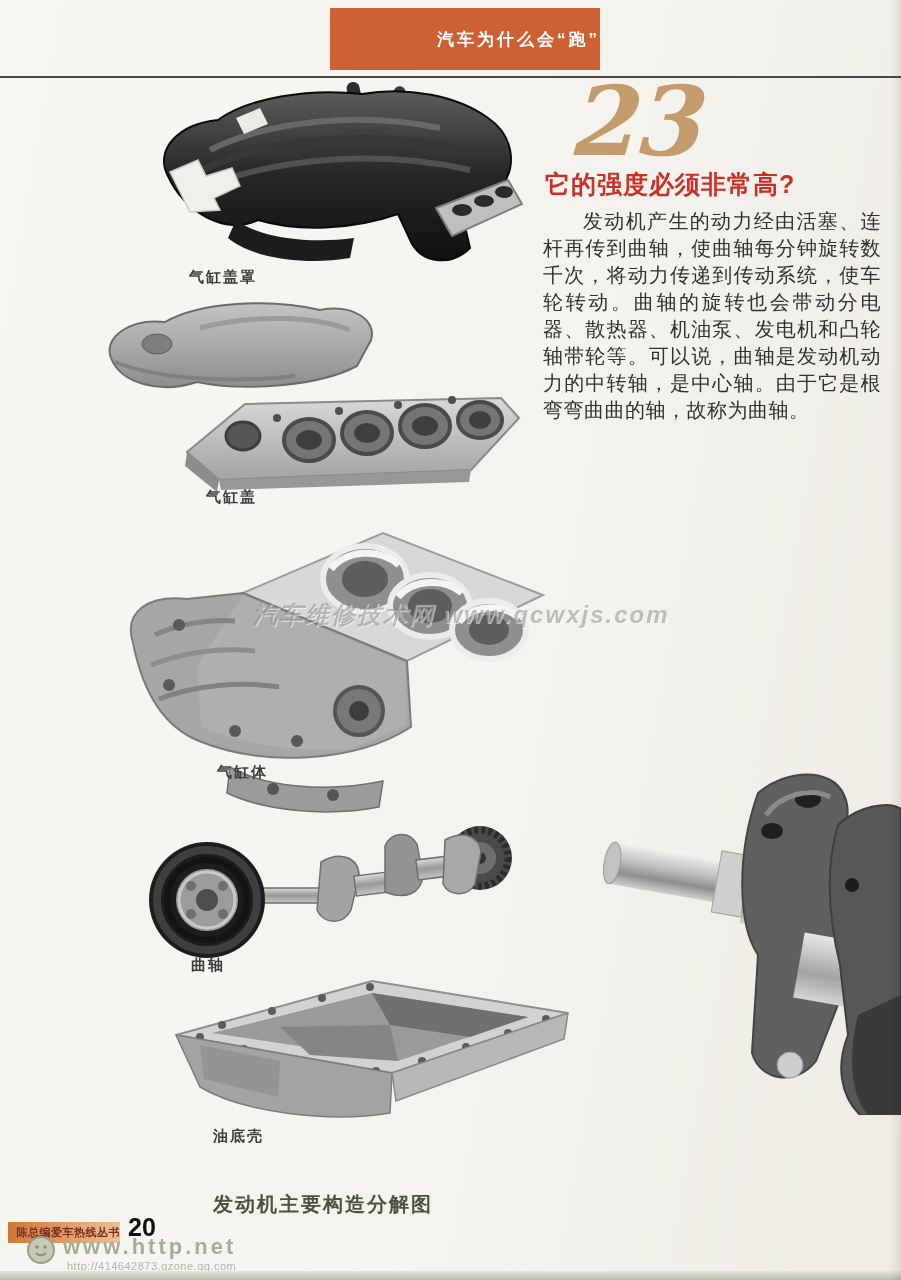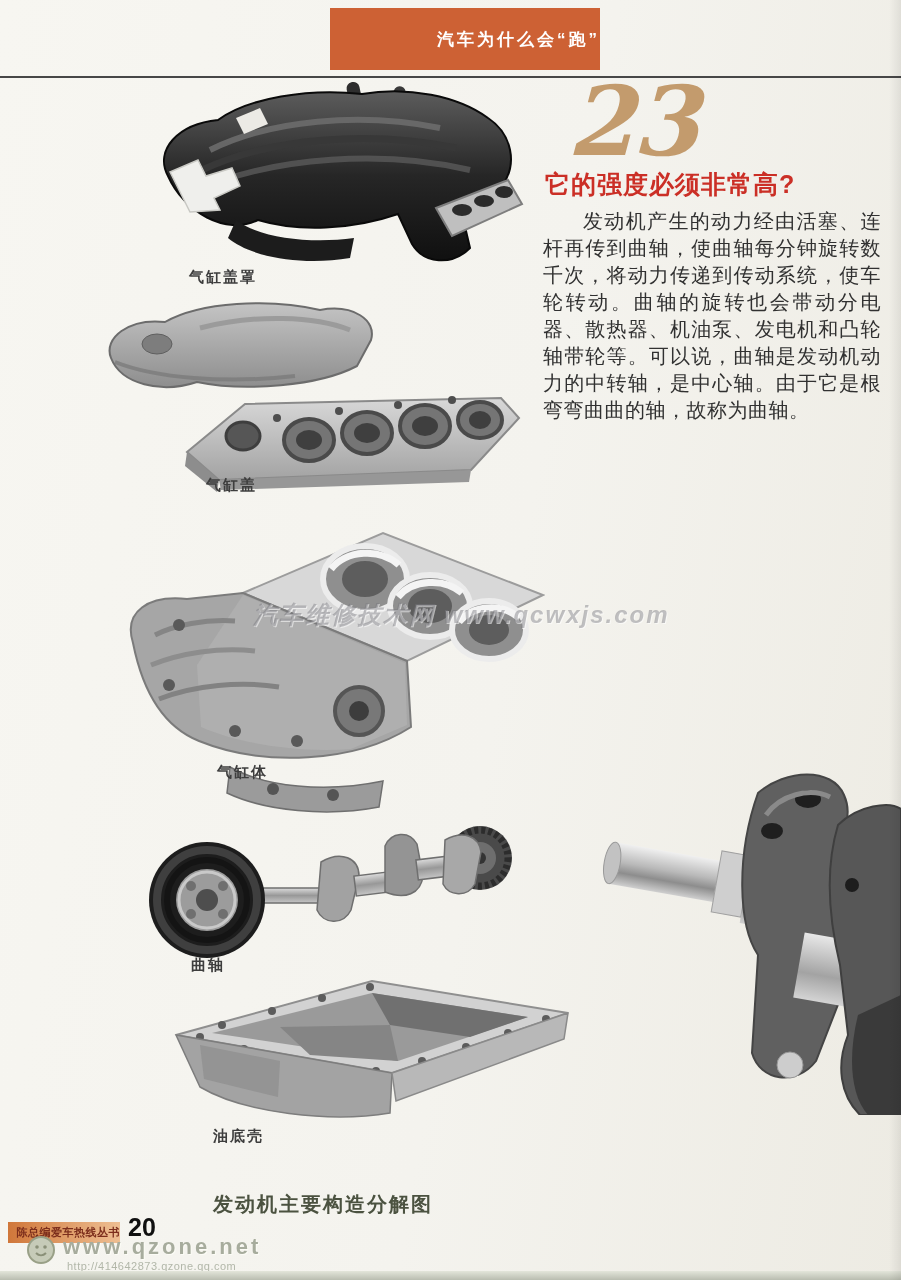--- a/index.html
+++ b/index.html
@@ -247,21 +247,21 @@
         <rect x="198" y="176" width="103" height="66" fill="url(#bj)"></rect>
       </g>
       <path d="M238,60 C258,40 290,36 301,44 L301,350 L260,350 C240,330 236,300 248,270 L240,200 C228,150 226,100 238,60 Z" fill="#575757" stroke="#3f3f3f" stroke-width="2"></path>
       <circle cx="252" cy="120" r="7" fill="#1d1d1d"></circle>
       <circle cx="190" cy="300" r="13" fill="#cdcdcd" stroke="#979797"></circle>
       <path d="M258,250 L301,230 L301,350 L268,350 C250,330 248,290 258,250 Z" fill="#3a3a3a"></path>
     </svg>
   </div>
 
   <span class="part-label" style="left:157px; top:268px;">气缸盖罩</span>
-  <span class="part-label" style="left:174px; top:476px;">气缸盖</span>
+  <span class="part-label" style="left:174px; top:488px;">气缸盖</span>
   <span class="part-label" style="left:185px; top:763px;">气缸体</span>
   <span class="part-label" style="left:159px; top:956px;">曲轴</span>
   <span class="part-label" style="left:181px; top:1127px;text-align:center;">油底壳</span>
 
   <div class="diagram-caption">发动机主要构造分解图</div>
 
   <div class="issue-number">23</div>
   <div class="article-title">它的强度必须非常高?</div>
   <div class="article-body">
     <p>发动机产生的动力经由活塞、连杆再传到曲轴，使曲轴每分钟旋转数千次，将动力传递到传动系统，使车轮转动。曲轴的旋转也会带动分电器、散热器、机油泵、发电机和凸轮轴带轮等。可以说，曲轴是发动机动力的中转轴，是中心轴。由于它是根弯弯曲曲的轴，故称为曲轴。</p>
@@ -275,18 +275,18 @@
   <div class="page-number">20</div>
 
   <span class="wm-logo">
     <svg width="28" height="28" viewBox="0 0 28 28">
       <circle cx="14" cy="14" r="13" fill="#c6cbb8" stroke="#99a087" stroke-width="2"></circle>
       <circle cx="10" cy="11" r="1.8" fill="#8a9078"></circle>
       <circle cx="18" cy="11" r="1.8" fill="#8a9078"></circle>
       <path d="M9,17 C12,20 16,20 19,17" stroke="#8a9078" stroke-width="2" fill="none"></path>
     </svg>
   </span>
-  <div class="wm-site">www.qzone.net</div>
+  <div class="wm-site">www.http.net</div>
   <div class="wm-url">http://414642873.qzone.qq.com</div>
 
   <div class="scan-strip"></div>
   <div class="edge-right"></div>
 </div>
 
 </body></html>

